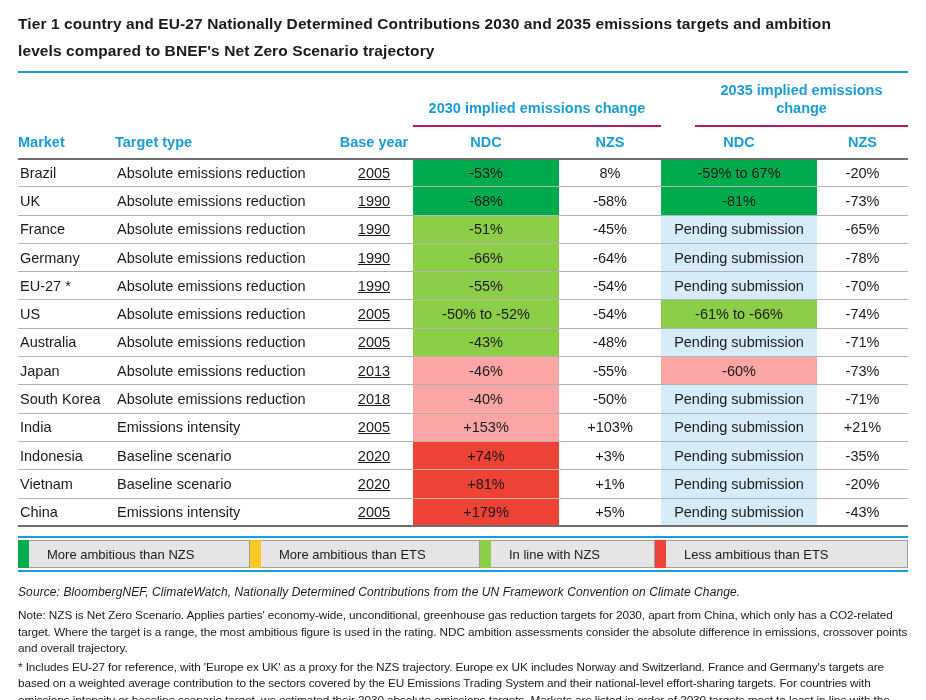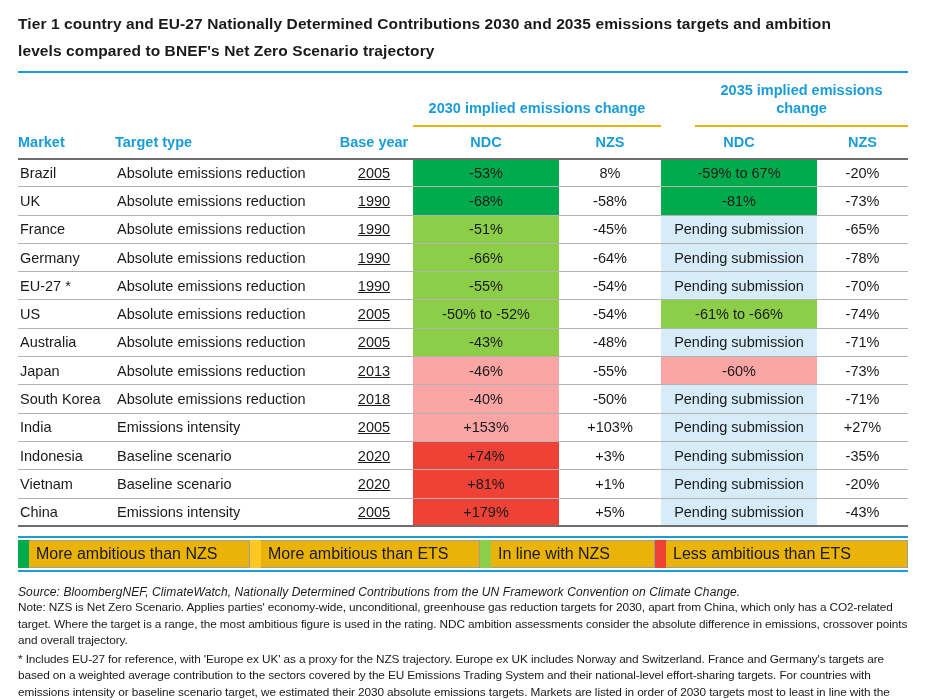--- a/index.html
+++ b/index.html
@@ -31,21 +31,21 @@
   col.w-base   { width: 78px; }
   col.w-ndc30  { width: 146px; }
   col.w-nzs30  { width: 102px; }
   col.w-ndc35  { width: 156px; }
   col.w-nzs35  { width: 91px; }
 
   thead th { font-weight: bold; color: #199CD8; }
   tr.group-row th { padding-top: 8px; vertical-align: bottom; }
   .gh-inner {
     display: block; text-align: center; font-size: 14.5px; line-height: 1.25;
-    border-bottom: 2px solid #eab308; padding-bottom: 7px;
+    border-bottom: 2px solid #be185d; padding-bottom: 7px;
   }
   .gh-2035 .gh-inner { margin-left: 34px; }
 
   tr.colhead-row th {
     padding: 7px 0 8px 0; border-bottom: 2px solid #6e6e6e;
     font-size: 14.5px;
   }
   th.h-left { text-align: left; }
   th.h-center { text-align: center; }
 
@@ -68,30 +68,30 @@
     width: 890px; margin-top: 9px;
     border-top: 2px solid #199CD8; border-bottom: 2px solid #199CD8;
     display: flex; align-items: stretch; height: 36px; padding: 2px 0;
   }
   .legend-item { display: flex; align-items: stretch; }
   .li-0 { flex: 0 0 232px; } .li-1 { flex: 0 0 175px; }
   .li-2 { flex: 0 0 230px; } .li-3 { flex: 0 0 253px; }
   .legend-bar { flex: 0 0 11px; }
   .legend-label {
     flex: 1; border: 1px solid #9e9e9e; border-left: none;
-    display: flex; align-items: center; padding-left: 7px;
-    font-size: 16px; background: #eab308;
+    display: flex; align-items: center; padding-left: 18px;
+    font-size: 13px; background: #e5e5e5;
   }
 
   .source-line {
     margin-top: 13px; font-style: italic; font-size: 12px;
     letter-spacing: 0.1px; width: 895px;
   }
   .note-block, .footnote-block {
-    margin-top: 0; font-size: 11.8px; line-height: 1.4;
+    margin-top: 8px; font-size: 11.8px; line-height: 1.4;
     width: 893px; letter-spacing: -0.1px;
   }
   .footnote-block { margin-top: 2px; }
 </style>
 </head>
 <body>
 
 <div class="page">
 
   <div class="title">Tier 1 country and EU-27 Nationally Determined Contributions 2030 and 2035 emissions targets and ambition levels compared to BNEF's Net Zero Scenario trajectory</div>
@@ -209,21 +209,21 @@
           <td class="c-val rating-pending">Pending submission</td>
           <td class="c-val">-71%</td>
         </tr>
         <tr>
           <td class="c-market">India</td>
           <td class="c-target">Emissions intensity</td>
           <td class="c-base">2005</td>
           <td class="c-val rating-more-ambitious-ets">+153%</td>
           <td class="c-val">+103%</td>
           <td class="c-val rating-pending">Pending submission</td>
-          <td class="c-val">+27%</td>
+          <td class="c-val">+21%</td>
         </tr>
         <tr>
           <td class="c-market">Indonesia</td>
           <td class="c-target">Baseline scenario</td>
           <td class="c-base">2020</td>
           <td class="c-val rating-less-ambitious-ets">+74%</td>
           <td class="c-val">+3%</td>
           <td class="c-val rating-pending">Pending submission</td>
           <td class="c-val">-35%</td>
         </tr>

